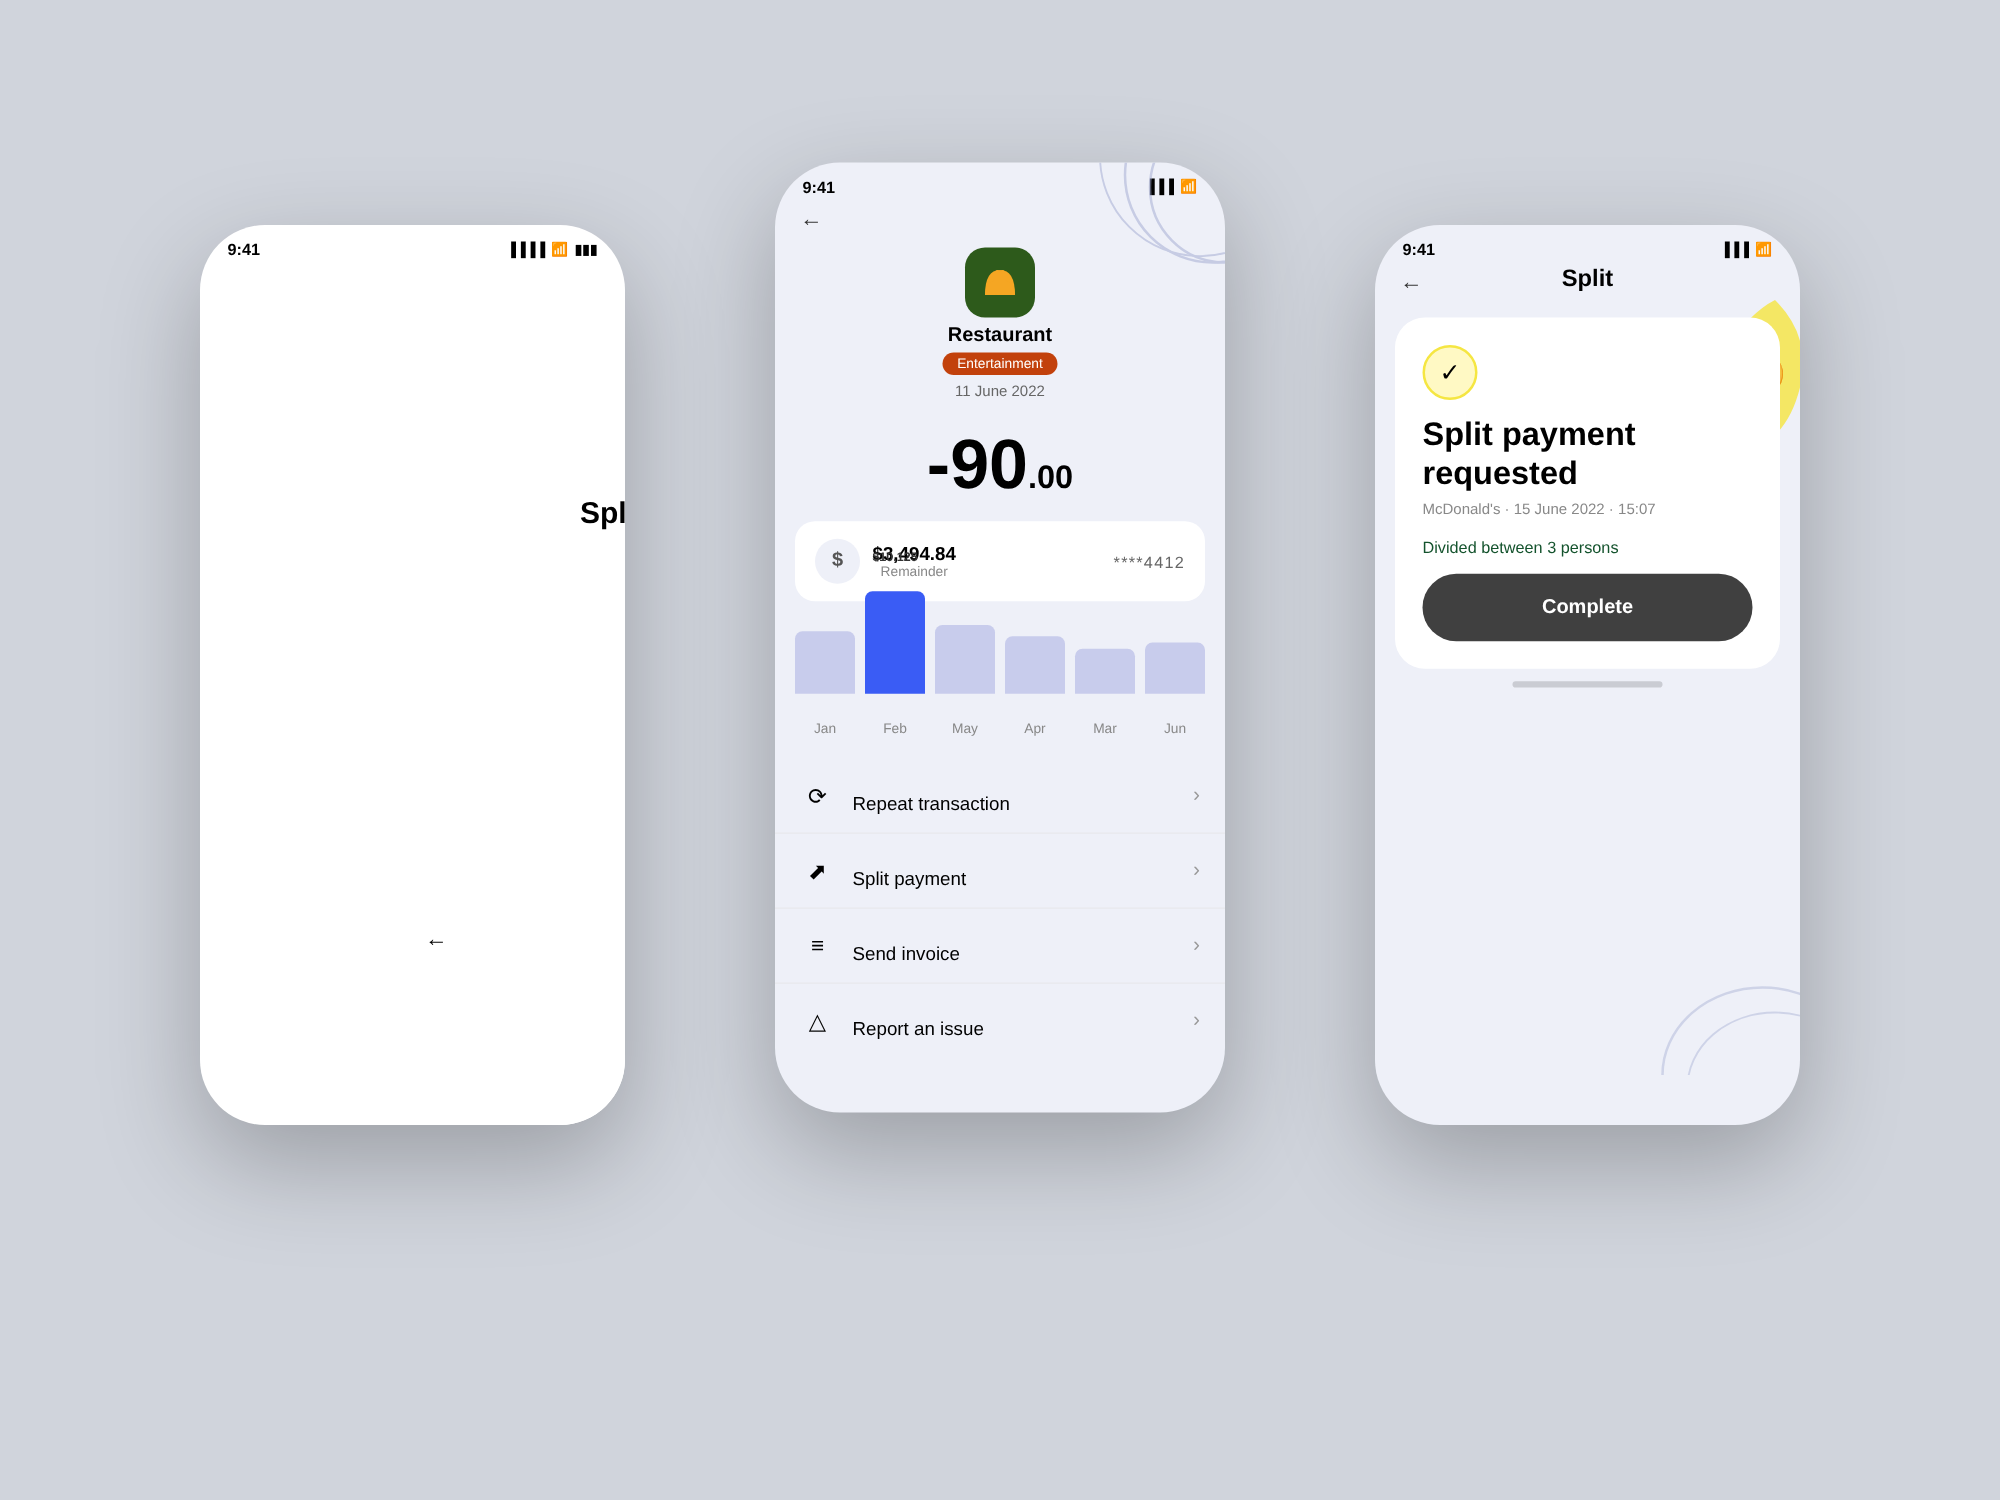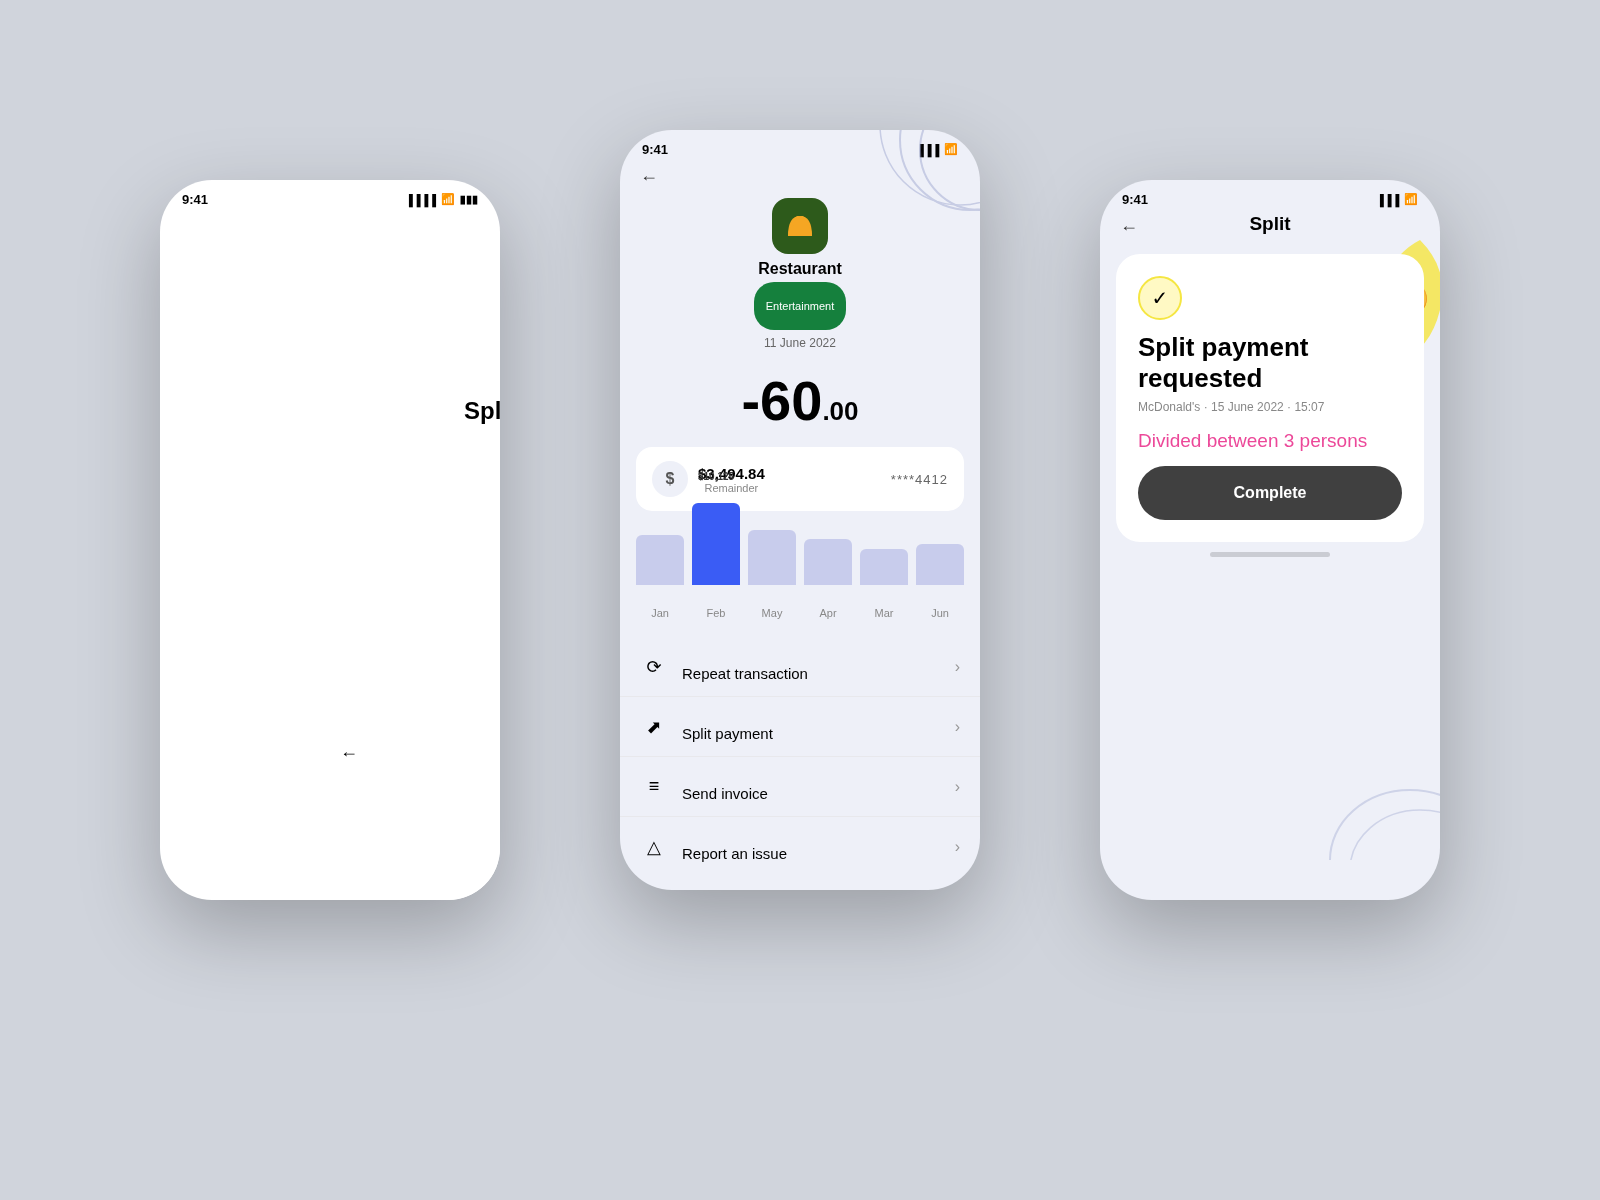--- a/index.html
+++ b/index.html
@@ -119,24 +119,24 @@
     }
     .merchant-logo svg {
       width: 36px;
       height: 36px;
     }
     .merchant-name {
       font-size: 16px;
       font-weight: 700;
     }
     .category-badge {
-      background: #15803d;
+      background: #c2410c;
       color: #fff;
       border-radius: 20px;
-      padding: 18px 12px;
+      padding: 3px 12px;
       font-size: 11px;
       margin: 4px 0;
     }
     .transaction-date {
       font-size: 12px;
       color: #666;
       margin-top: 2px;
     }
     .transaction-amount-large {
       text-align: center;
@@ -324,22 +324,22 @@
     .split-amount-display .dollar-sign {
       font-size: 28px;
       vertical-align: super;
       font-weight: 700;
     }
     .split-amount-display .cents-part {
       font-size: 26px;
       font-weight: 700;
     }
     .split-divided-label {
-      font-size: 19px;
-      color: #ec4899;
+      font-size: 13px;
+      color: #14532d;
       margin-bottom: 6px;
     }
 
     .complete-btn {
       background: #404040;
       color: #fff;
       border: none;
       border-radius: 30px;
       padding: 18px;
       font-size: 16px;
@@ -427,21 +427,21 @@
         <rect x="14" y="8" width="4" height="20" rx="2" fill="#f5a623"></rect>
         <rect x="18" y="8" width="4" height="20" rx="2" fill="#f5a623"></rect>
       </svg>
     </div>
     <div class="merchant-name">Restaurant</div>
     <div class="category-badge">Entertainment</div>
     <div class="transaction-date">11 June 2022</div>
   </div>
 
   <div class="transaction-amount-large">
-    <span>-60</span><span class="cents-sm">.00</span>
+    <span>-90</span><span class="cents-sm">.00</span>
   </div>
 
   <div class="balance-card">
     <div class="balance-left">
       <div class="dollar-circle">$</div>
       <div class="balance-info">
         <div class="amount">$3,494.84</div>
         <div class="label">Remainder</div>
       </div>
     </div>

